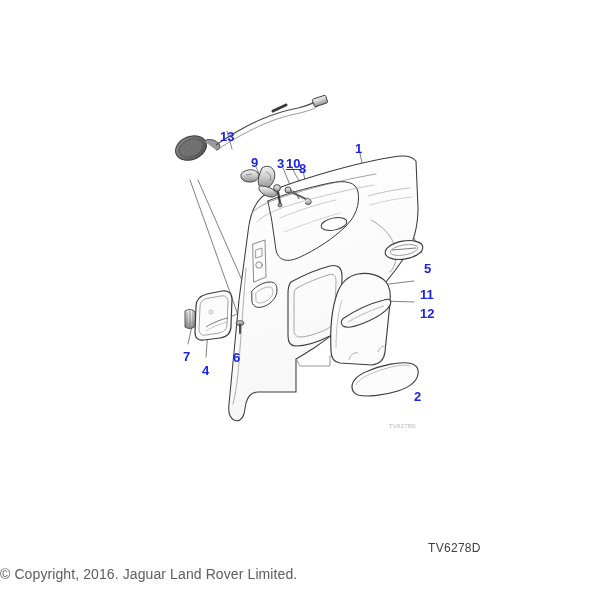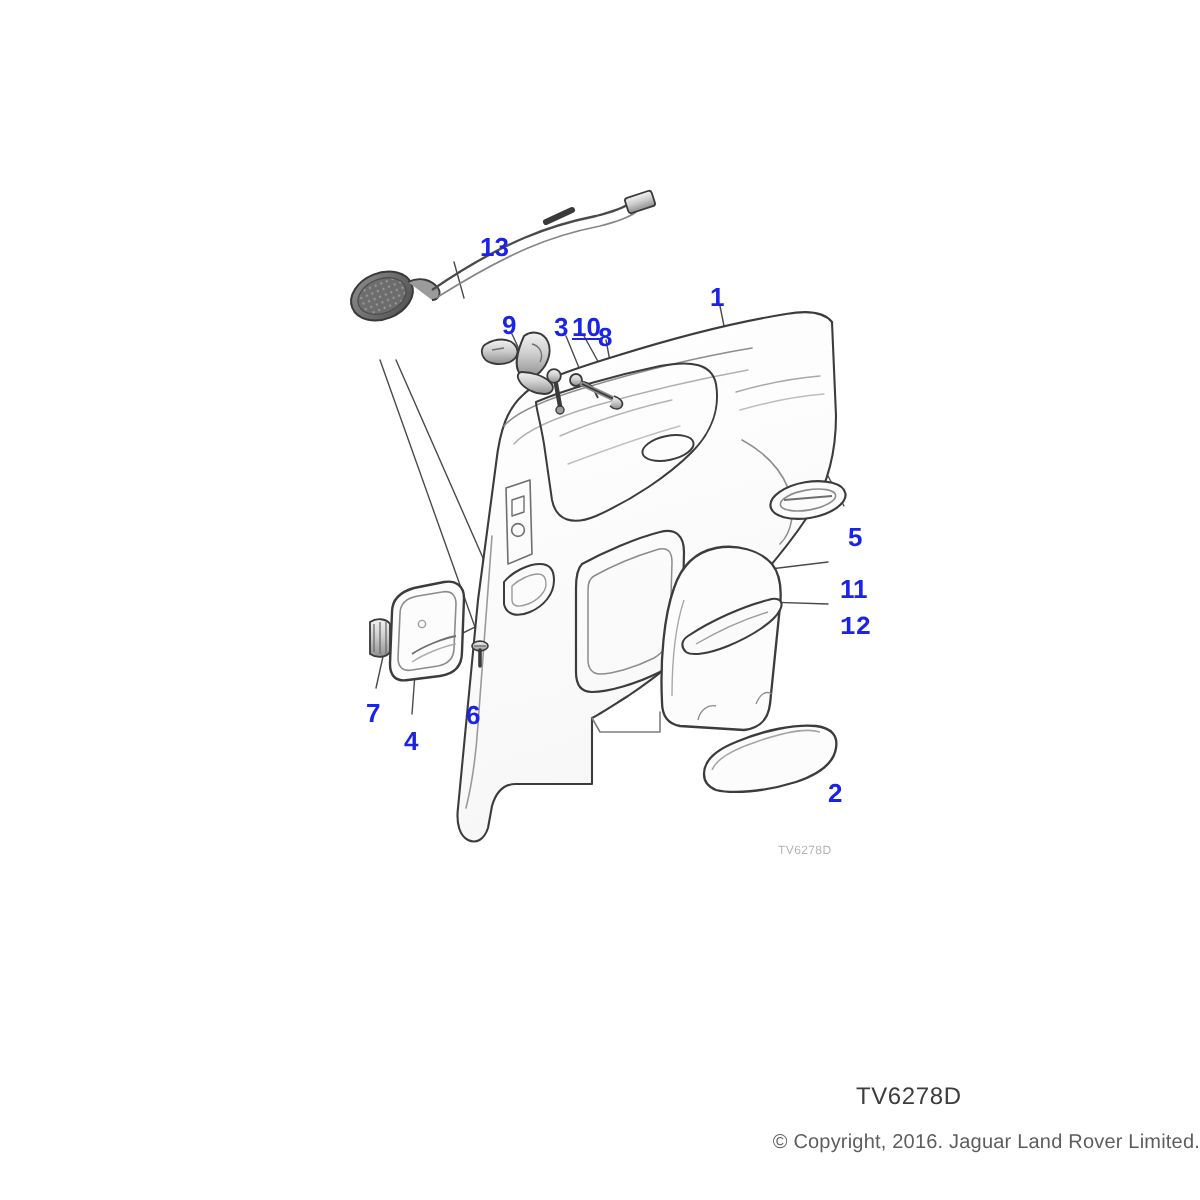--- a/index.html
+++ b/index.html
@@ -17,23 +17,23 @@
     font-weight:bold;
     font-size:13px;
     line-height:1;
     white-space:nowrap;
     user-select:none;
   }
   #copyright-line{
     position:absolute;
     left:0;right:0;
     top:566px;
-    text-align:right;
-    font-family:"Liberation Sans", sans-serif;
-    font-size:10px;
+    text-align:left;
+    font-family:"Liberation Sans", sans-serif;
+    font-size:14px;
     color:#5d5d5d;
     letter-spacing:.1px;
   }
   #part-number-label{
     position:absolute;
     left:428px;top:541px;
     font-family:"Liberation Sans", sans-serif;
     font-size:12px;
     color:#3d3d3d;
     letter-spacing:.3px;
@@ -224,20 +224,20 @@
   <div class="callout" style="left:414px;top:390px;">2</div>
   <div class="callout" style="left:277px;top:157px;">3</div>
   <div class="callout" style="left:202px;top:364px;">4</div>
   <div class="callout" style="left:424px;top:262px;">5</div>
   <div class="callout" style="left:233px;top:351px;">6</div>
   <div class="callout" style="left:183px;top:350px;">7</div>
   <div class="callout" style="left:299px;top:162px;">8</div>
   <div class="callout" style="left:251px;top:156px;">9</div>
   <div class="callout" style="left:286px;top:157px;text-decoration:underline;">10</div>
   <div class="callout" style="left:420px;top:288px;">11</div>
-  <div class="callout" style="left:420px;top:307px;font-family:Liberation Mono, monospace;">12</div>
-  <div class="callout" style="left:220px;top:117px;margin-left:20px;">13</div>
+  <div class="callout" style="left:420px;top:307px;">12</div>
+  <div class="callout" style="left:220px;top:130px;">13</div>
 
   <div id="watermark-label">TV6278D</div>
   <div id="part-number-label">TV6278D</div>
   <div id="copyright-line">© Copyright, 2016. Jaguar Land Rover Limited.</div>
 
 </div>
 
 </body></html>

